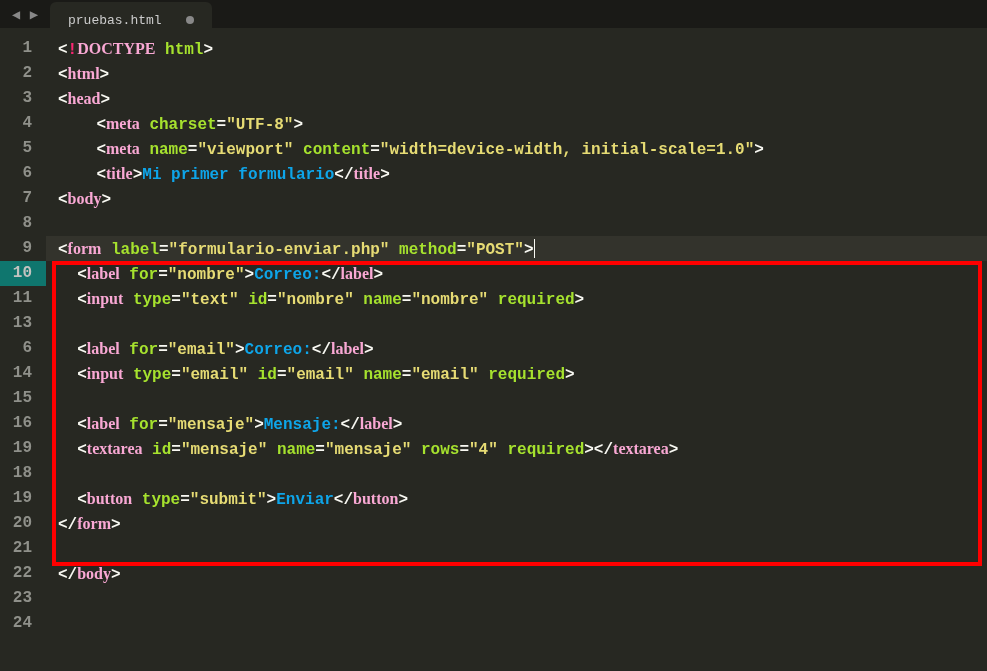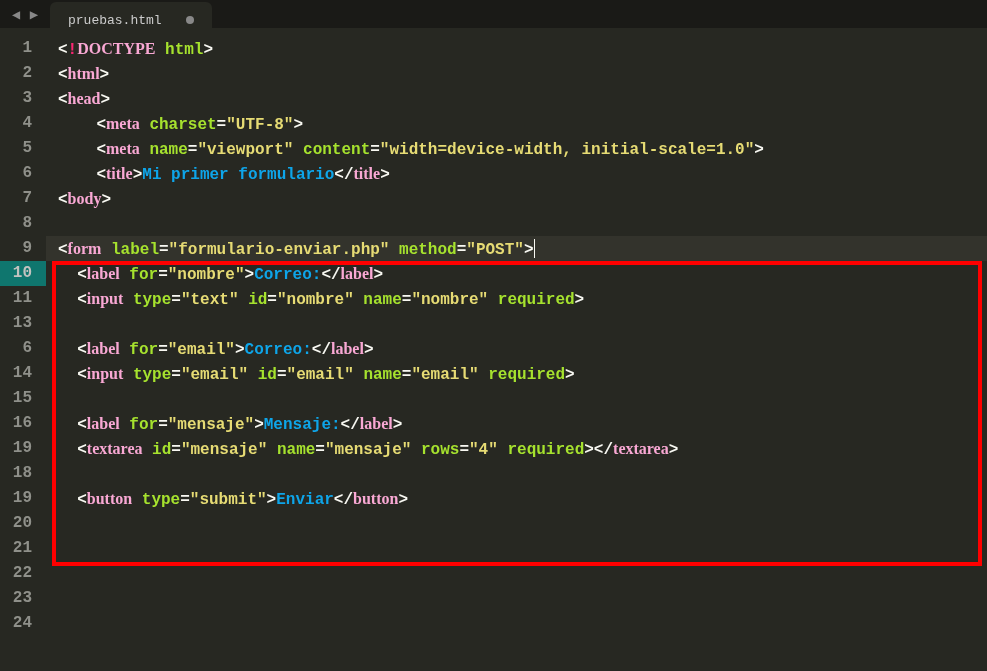--- a/index.html
+++ b/index.html
@@ -194,19 +194,21 @@
     <div class="line"></div>
 
     <div class="line">  <span class="pun">&lt;</span><span class="tag">label</span><span> </span><span class="attr">for</span><span class="pun">=</span><span class="str">"mensaje"</span><span class="pun">&gt;</span><span class="txt">Mensaje:</span><span class="pun">&lt;/</span><span class="tag">label</span><span class="pun">&gt;</span></div>
 
     <div class="line">  <span class="pun">&lt;</span><span class="tag">textarea</span><span> </span><span class="attr">id</span><span class="pun">=</span><span class="str">"mensaje"</span><span> </span><span class="attr">name</span><span class="pun">=</span><span class="str">"mensaje"</span><span> </span><span class="attr">rows</span><span class="pun">=</span><span class="str">"4"</span><span> </span><span class="attr">required</span><span class="pun">&gt;</span><span class="pun">&lt;/</span><span class="tag">textarea</span><span class="pun">&gt;</span></div>
 
     <div class="line"></div>
 
     <div class="line">  <span class="pun">&lt;</span><span class="tag">button</span><span> </span><span class="attr">type</span><span class="pun">=</span><span class="str">"submit"</span><span class="pun">&gt;</span><span class="txt">Enviar</span><span class="pun">&lt;/</span><span class="tag">button</span><span class="pun">&gt;</span></div>
 
-
-    <div class="line"></div>
-
+    <div class="line"><span class="pun">&lt;/</span><span class="tag">form</span><span class="pun">&gt;</span></div>
+
+    <div class="line"></div>
+
+    <div class="line"><span class="pun">&lt;/</span><span class="tag">body</span><span class="pun">&gt;</span></div>
 
 
   </div>
 </div>
 
 </body></html>

